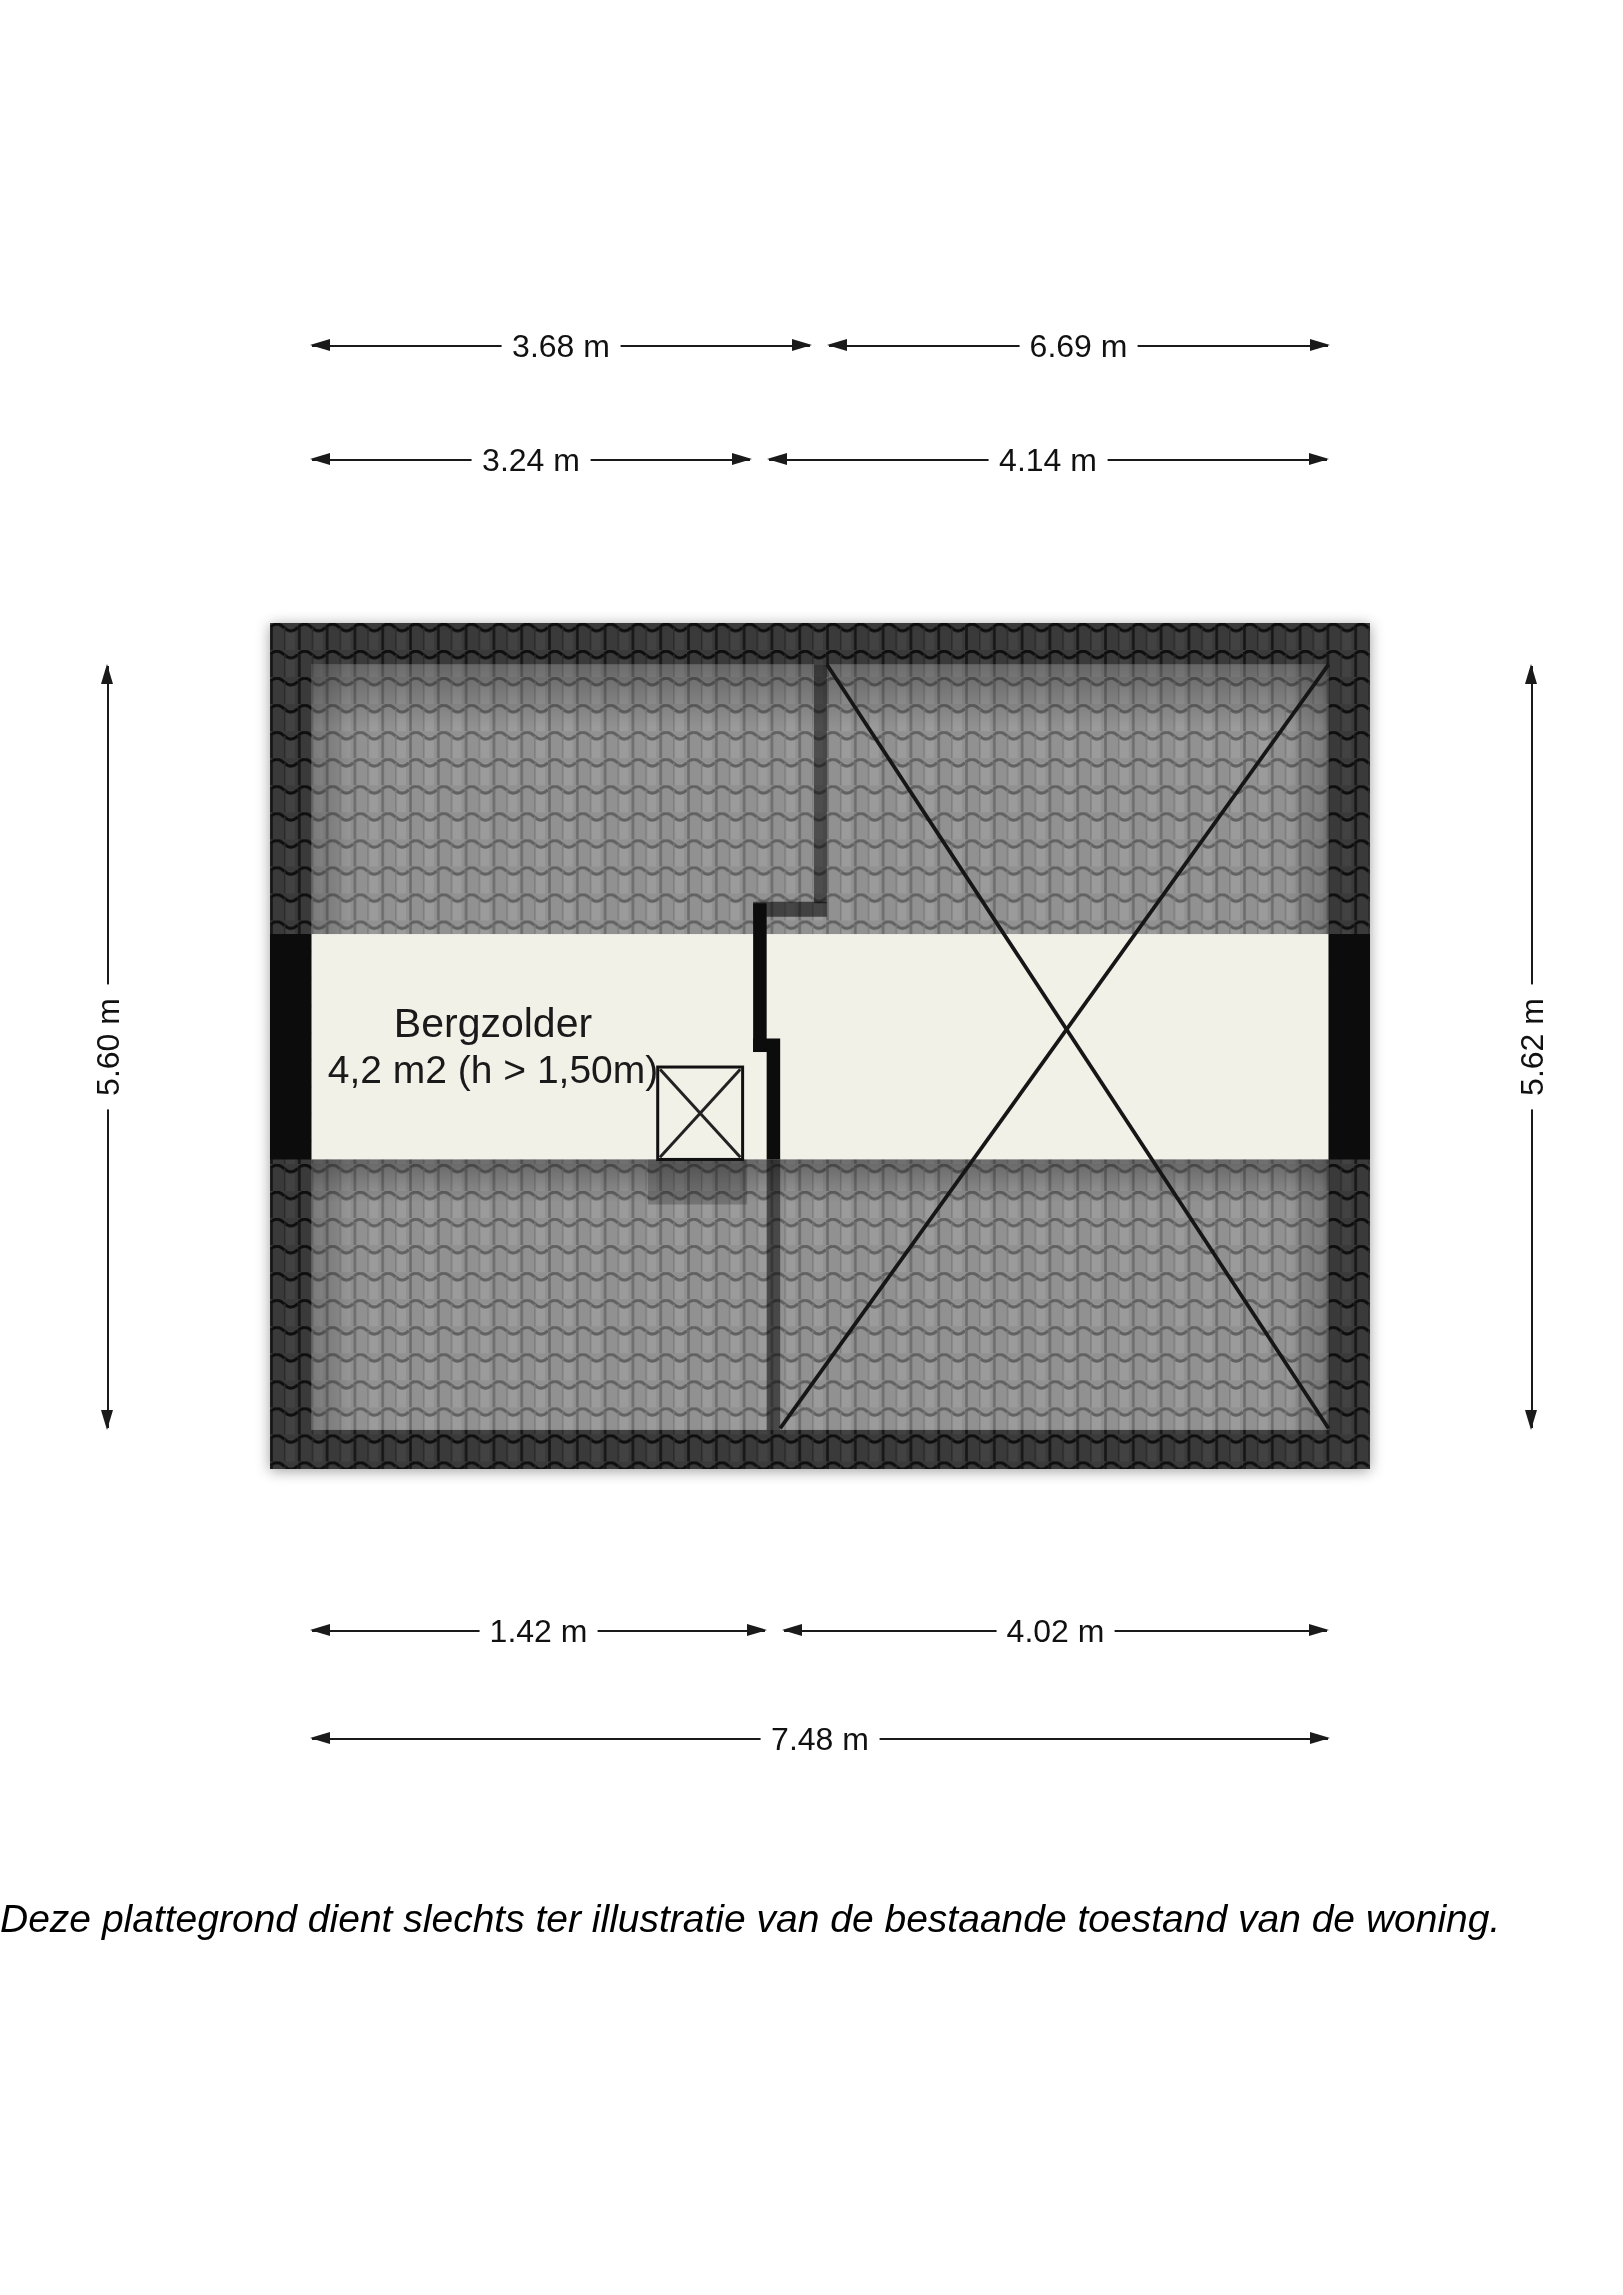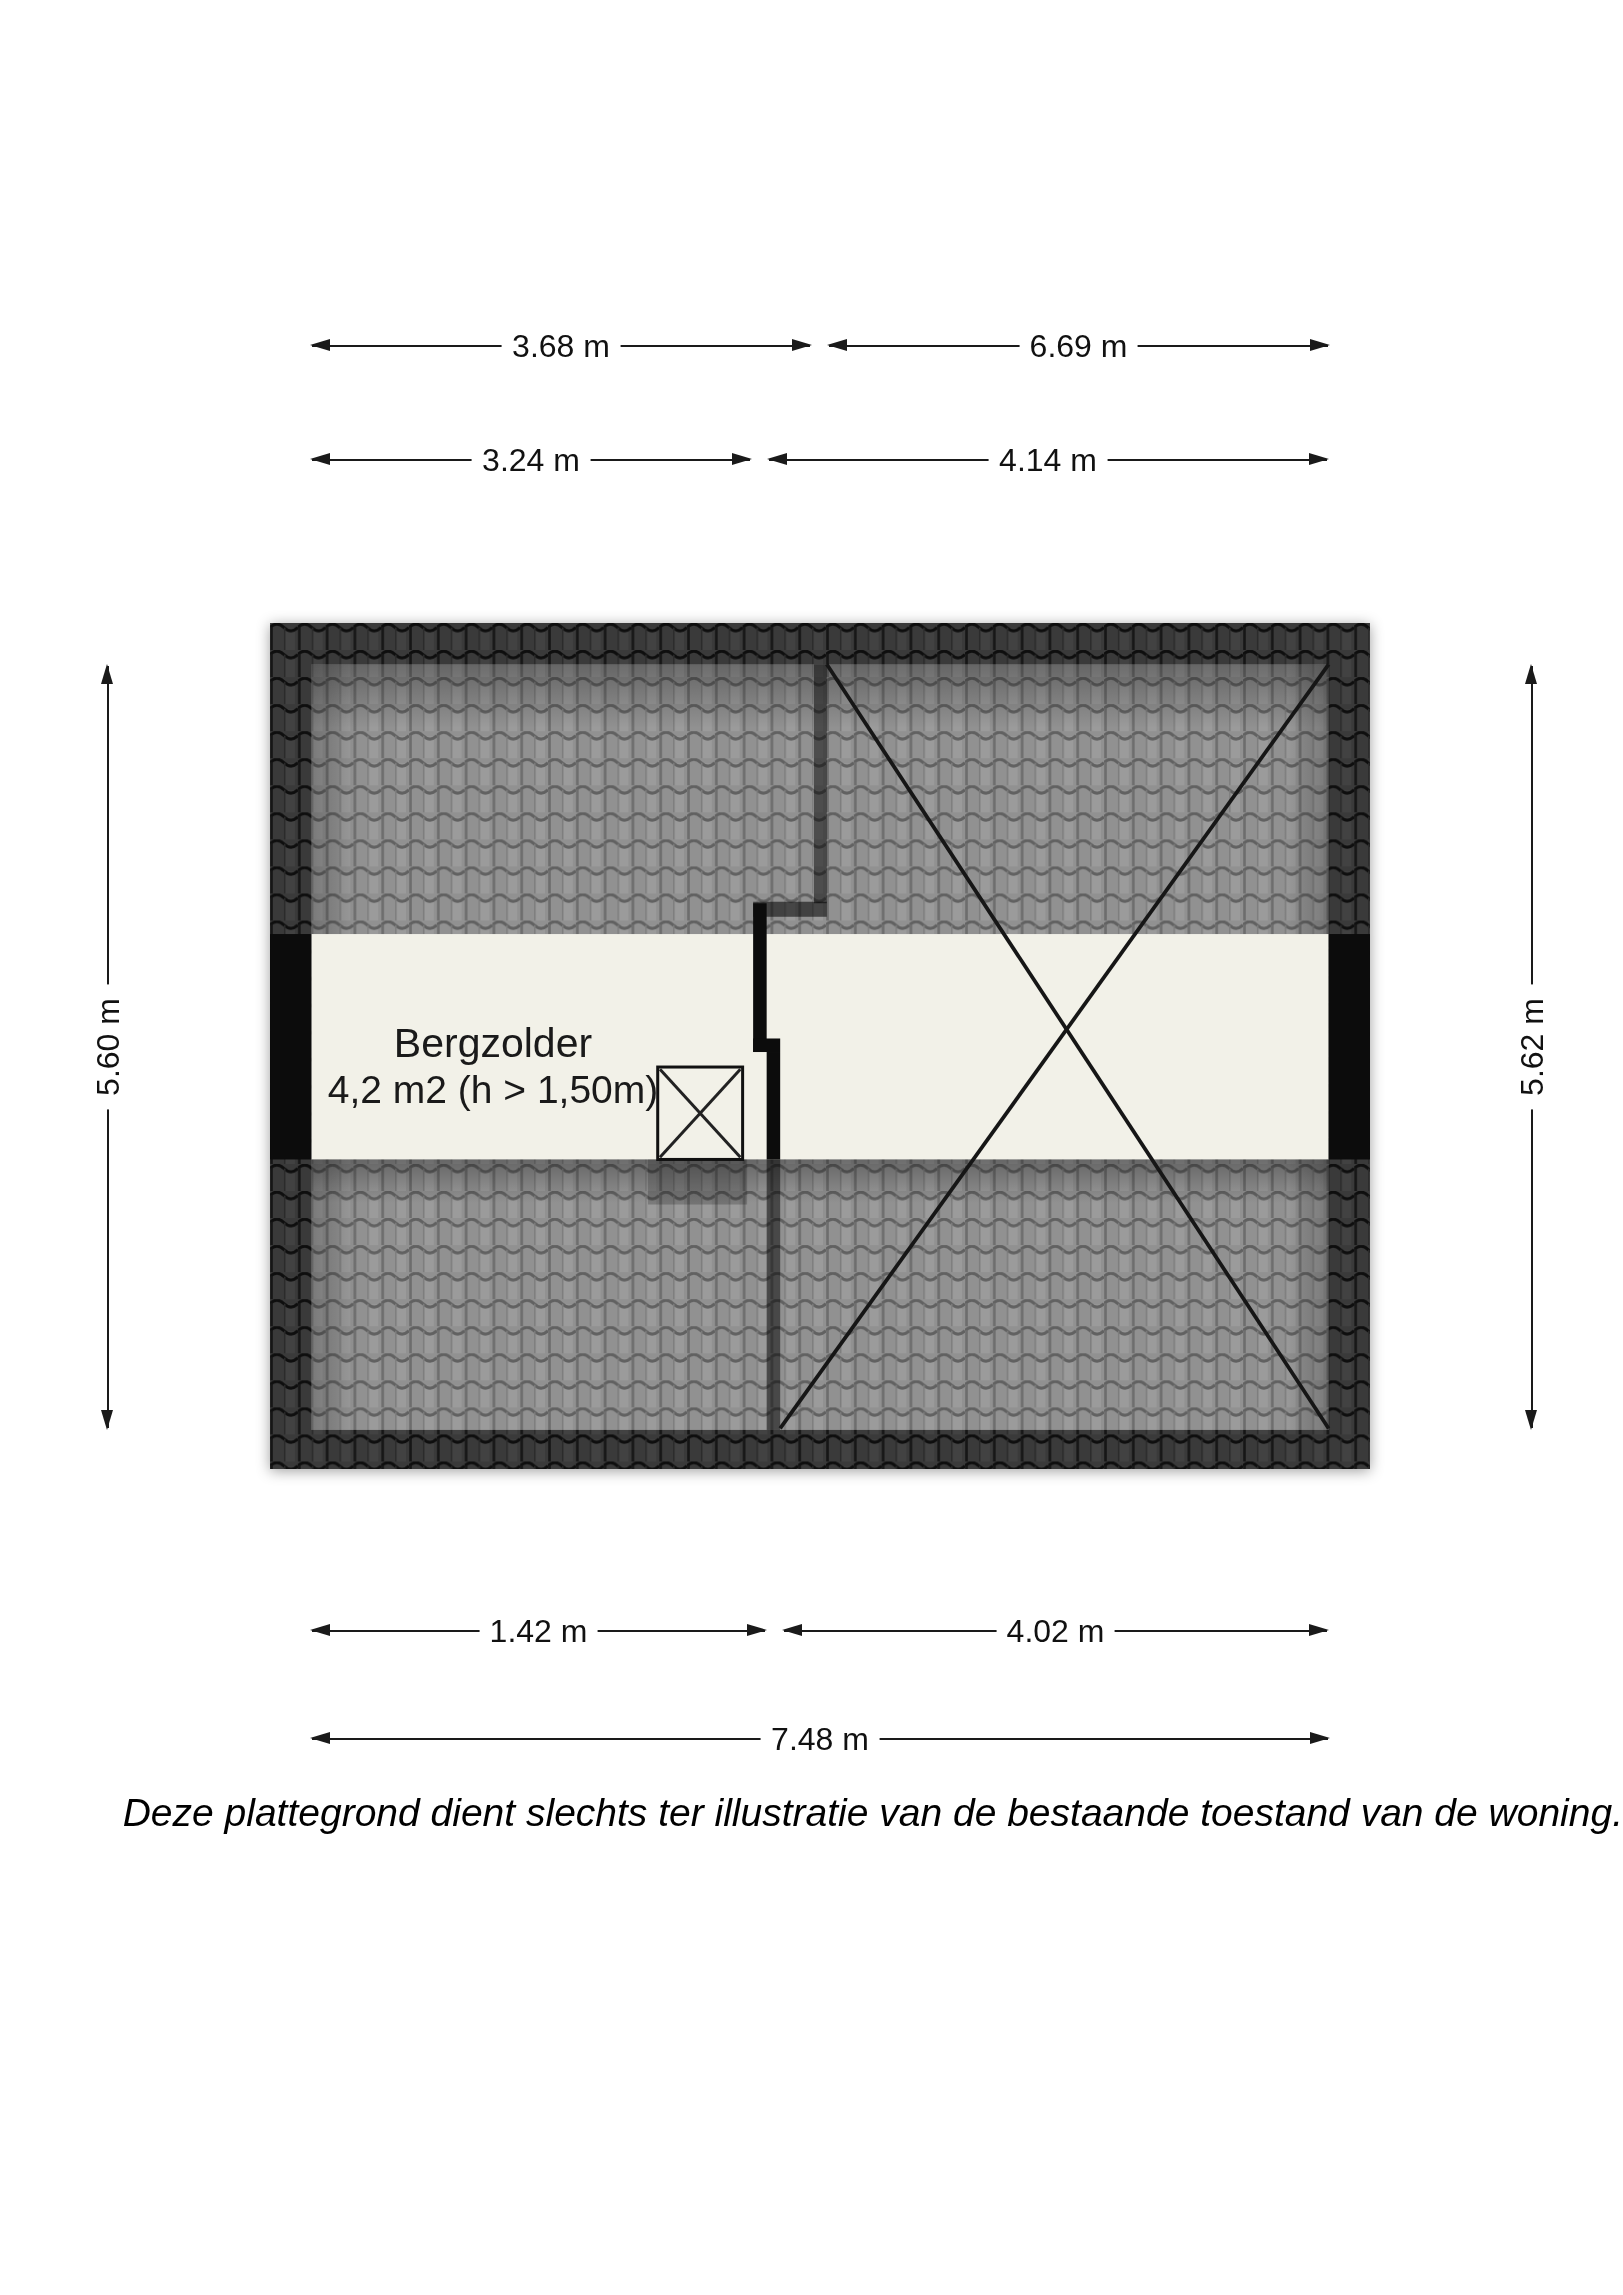--- a/index.html
+++ b/index.html
@@ -23,26 +23,26 @@
     background:#ffffff;padding:1.5px 10.5px;font-size:32px;line-height:1.05;
     white-space:nowrap;color:#111;z-index:2;
   }
   .dimv .dlabel{top:50%;left:0;transform:translate(-50%,-50%) rotate(-90deg);padding:1.5px 13.5px;}
 
   
   .plan-wrap{filter:drop-shadow(0 2.3px 6.8px rgba(0,0,0,0.38));}
 
   
   .room-label{position:absolute;text-align:center;transform:translateX(-50%);z-index:3;}
-  .room-name{font-size:41px;line-height:1.1;color:#1a1a1a;margin-top:20px;}
+  .room-name{font-size:41px;line-height:1.1;color:#1a1a1a;}
   .room-area{font-size:39px;line-height:1.1;color:#1a1a1a;margin-top:3px;}
 
   
   .footer{
-    position:absolute;left:0;right:0;top:1786px;text-align:right;
+    position:absolute;left:0;right:0;top:1892px;text-align:left;
     font-style:italic;font-size:39px;line-height:53px;color:#000;
   }
 </style>
 </head>
 <body>
 
 <div class="dimh" style="left:310px;top:346px;width:502px;">
   <span class="dline"></span>
   <span class="ah left"></span>
   <span class="ah right"></span>

